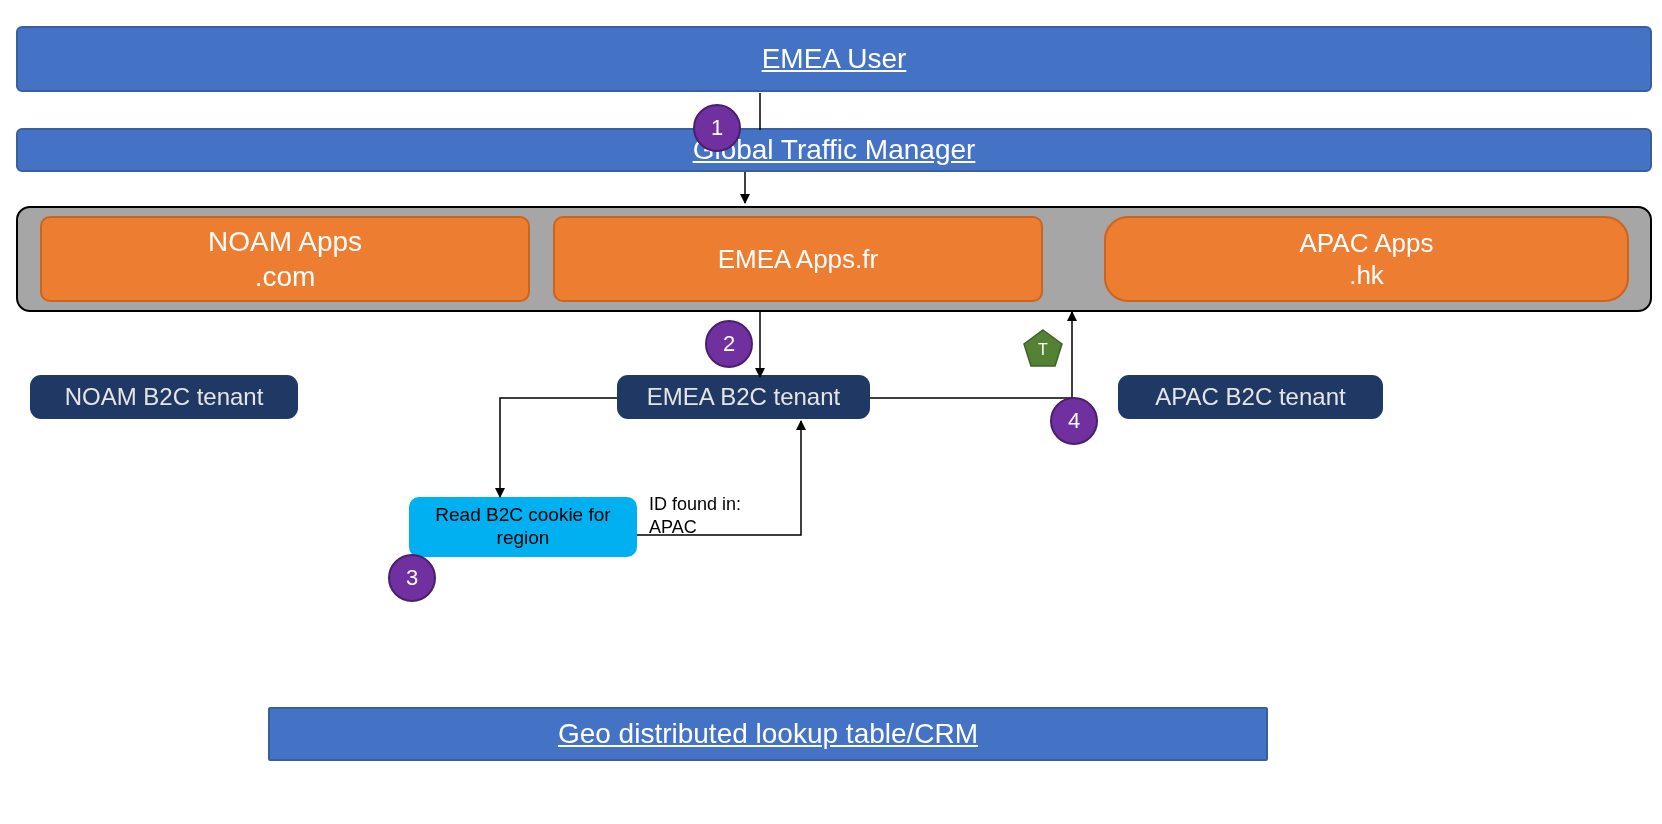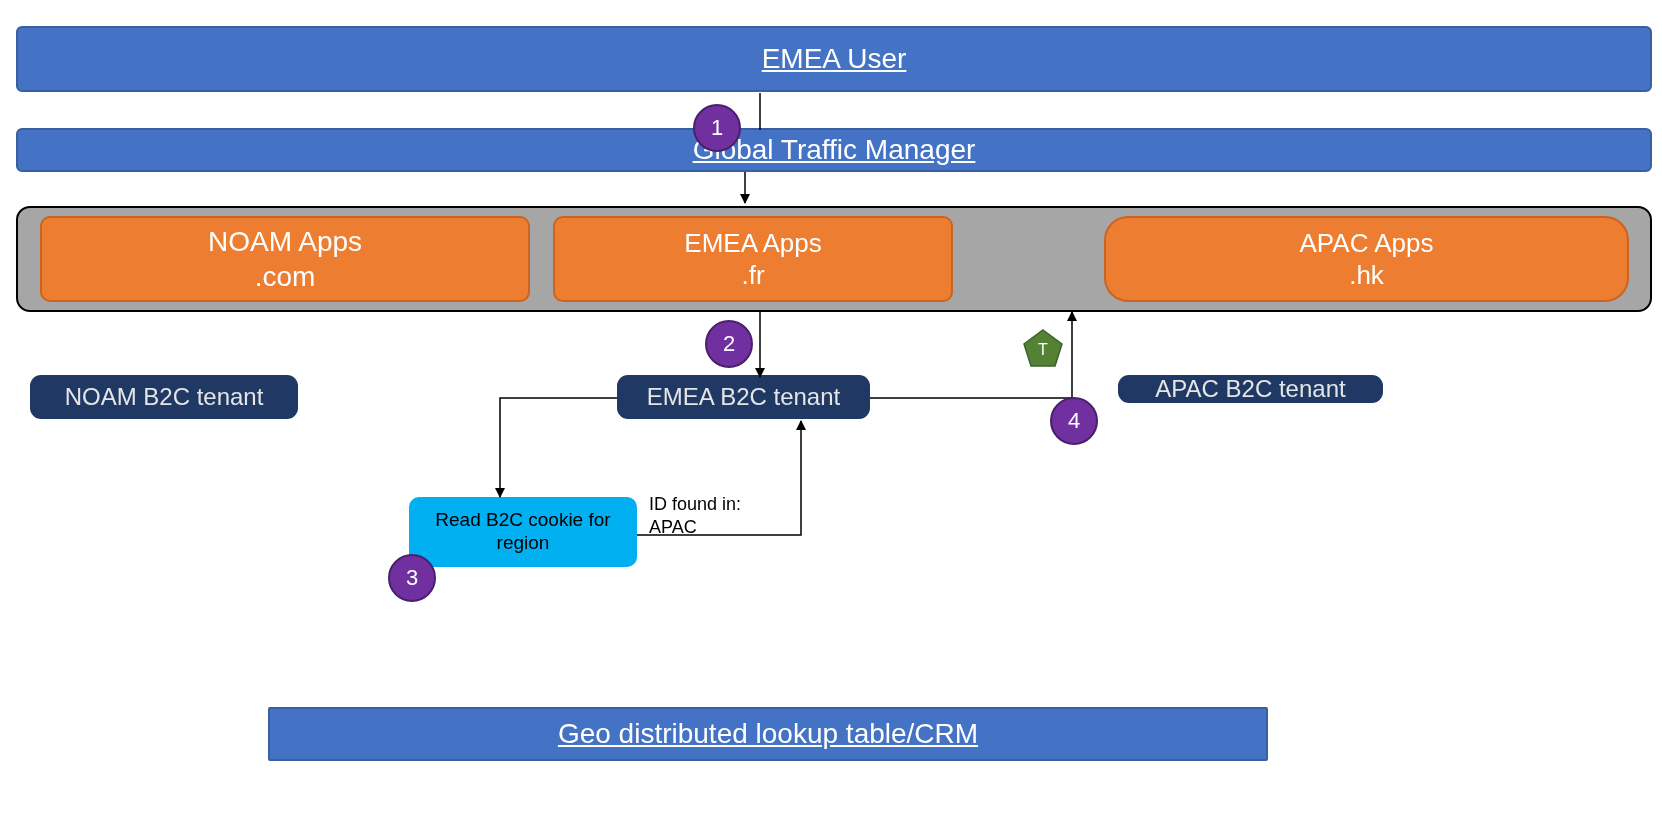--- a/index.html
+++ b/index.html
@@ -132,21 +132,21 @@
   <span>1</span>
 </div>
 
 <div class="box gray-container" style="left:16px; top:206px; width:1636px; height:106px;"></div>
 
 <div class="box orange-box" style="left:40px; top:216px; width:490px; height:86px; font-size:28px; flex-direction:column;">
   <span>NOAM Apps</span>
   <span>.com</span>
 </div>
 
-<div class="box orange-box" style="left:553px; top:216px; width:400px; height:86px; font-size:26px; flex-direction:column;">
+<div class="box orange-box" style="left:553px; top:216px; width:490px; height:86px; font-size:26px; flex-direction:row;">
   <span>EMEA Apps</span>
   <span>.fr</span>
 </div>
 
 <div class="box orange-box" style="left:1104px; top:216px; width:525px; height:86px; font-size:26px; flex-direction:column;border-radius:24px;">
   <span>APAC Apps</span>
   <span>.hk</span>
 </div>
 
 <div class="step-circle" style="left:705px; top:320px;">
@@ -154,38 +154,38 @@
 </div>
 
 <div class="box dark-box" style="left:30px; top:375px; width:268px; height:44px; font-size:24px;">
   <span>NOAM B2C tenant</span>
 </div>
 
 <div class="box dark-box" style="left:617px; top:375px; width:253px; height:44px; font-size:24px;">
   <span>EMEA B2C tenant</span>
 </div>
 
-<div class="box dark-box" style="left:1118px; top:375px; width:265px; height:28px; font-size:24px;">
+<div class="box dark-box" style="left:1118px; top:375px; width:265px; height:44px; font-size:24px;">
   <span>APAC B2C tenant</span>
 </div>
 
 <div class="pentagon" style="left:1022px; top:328px;">
   <svg width="42" height="40" viewBox="0 0 42 40">
     <polygon points="21,2 40,16 33,38 9,38 2,16" fill="#548235" stroke="#3e612a" stroke-width="1.5"></polygon>
   </svg>
   <div class="lbl">
       <span>T</span>
     </div>
 </div>
 
 <div class="step-circle" style="left:1050px; top:397px;">
   <span>4</span>
 </div>
 
-<div class="box cyan-box" style="left:409px; top:497px; width:228px; height:70px; font-size:19px; flex-direction:column; padding:4px;">
+<div class="box cyan-box" style="left:409px; top:497px; width:228px; height:60px; font-size:19px; flex-direction:column; padding:4px;">
   <span>Read B2C cookie for region</span>
 </div>
 
 <div class="step-circle" style="left:388px; top:554px;">
   <span>3</span>
 </div>
 
 <div class="annotation" style="left:649px; top:493px;">
   <div>ID found in:</div>
   <div>APAC</div>

